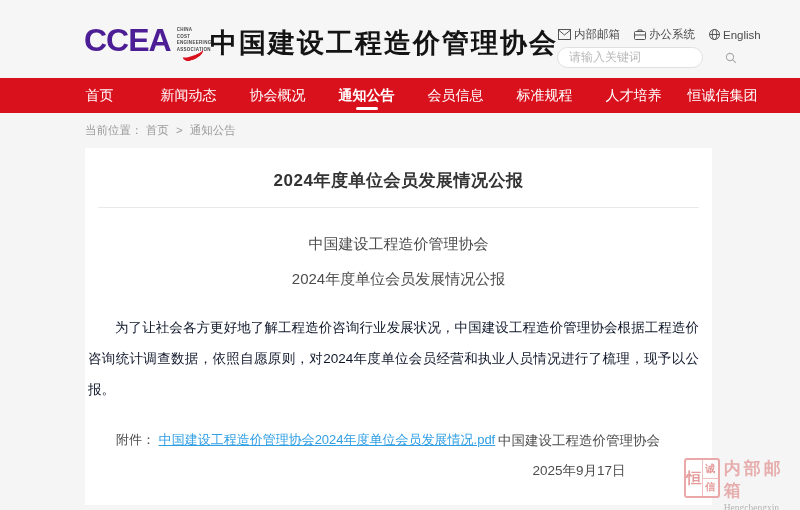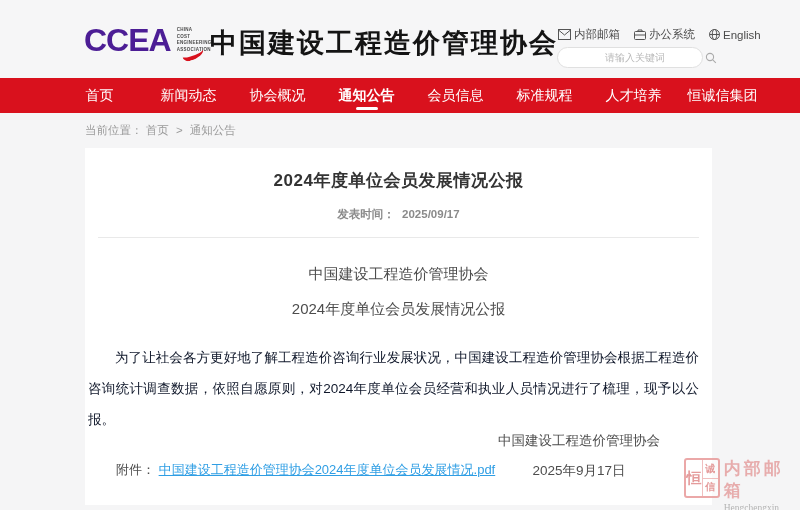--- a/index.html
+++ b/index.html
@@ -18,21 +18,21 @@
   .logo-subtext span { font-size:4.5px; line-height:6.5px; font-weight:700; color:#4a4a4a; letter-spacing:.3px; }
   .site-title { position:absolute; left:210px; top:25px; font-size:27px; font-weight:700; color:#141414; letter-spacing:2px; }
 
   .quick-links { position:absolute; left:558px; top:27px; display:flex; gap:14px; align-items:center; }
   .quick-link { display:flex; align-items:center; gap:3px; font-size:11.5px; color:#4c4c4c; cursor:pointer; }
   .quick-link svg { display:block; }
 
   .search-box { position:absolute; left:557px; top:47px; width:146px; height:21px; background:#ffffff;
                 border:1px solid #e0e0e0; border-radius:11px; display:flex; align-items:center; }
   .search-box input { flex:1; border:none; outline:none; background:transparent; padding:0 4px 0 11px;
-                      font-size:10px; color:#666; font-family:Liberation Sans, sans-serif;text-align:center; }
+                      font-size:12px; color:#666; font-family:Liberation Mono, monospace; }
   .search-box input::placeholder { color:#b9b9b9; }
   .search-btn { width:20px; height:100%; display:flex; align-items:center; justify-content:center; cursor:pointer; }
 
   
   .nav { position:absolute; left:0; top:78px; width:800px; height:35px; background:#d9111d; display:flex;
          align-items:center; padding-left:55px; }
   .nav-item { position:relative; width:89px; height:35px; line-height:35px; text-align:center;
               color:#ffffff; font-size:14px; cursor:pointer; }
   .nav-item.active { font-weight:700; }
   .nav-underline { position:absolute; left:50%; transform:translateX(-50%); bottom:3px; width:22px; height:3px;
@@ -151,24 +151,20 @@
 
   <div class="breadcrumb">
     <span>当前位置：</span>
     <span class="crumb-link">首页</span>
     <span class="sep">&gt;</span>
     <span>通知公告</span>
   </div>
 
   <div class="card">
     <div class="article-title">2024年度单位会员发展情况公报</div>
-    <div class="publish-row">
-      <span>发表时间：</span>
-      <span class="date">2025/09/17</span>
-    </div>
     <div class="divider"></div>
 
     <div class="doc-heading h1">中国建设工程造价管理协会</div>
     <div class="doc-heading h2">2024年度单位会员发展情况公报</div>
 
     <div class="doc-paragraph">为了让社会各方更好地了解工程造价咨询行业发展状况，中国建设工程造价管理协会根据工程造价咨询统计调查数据，依照自愿原则，对2024年度单位会员经营和执业人员情况进行了梳理，现予以公报。</div>
 
     <div class="attachment-row">
       <span>附件：</span>
       <span class="attachment-link">中国建设工程造价管理协会2024年度单位会员发展情况.pdf</span>

